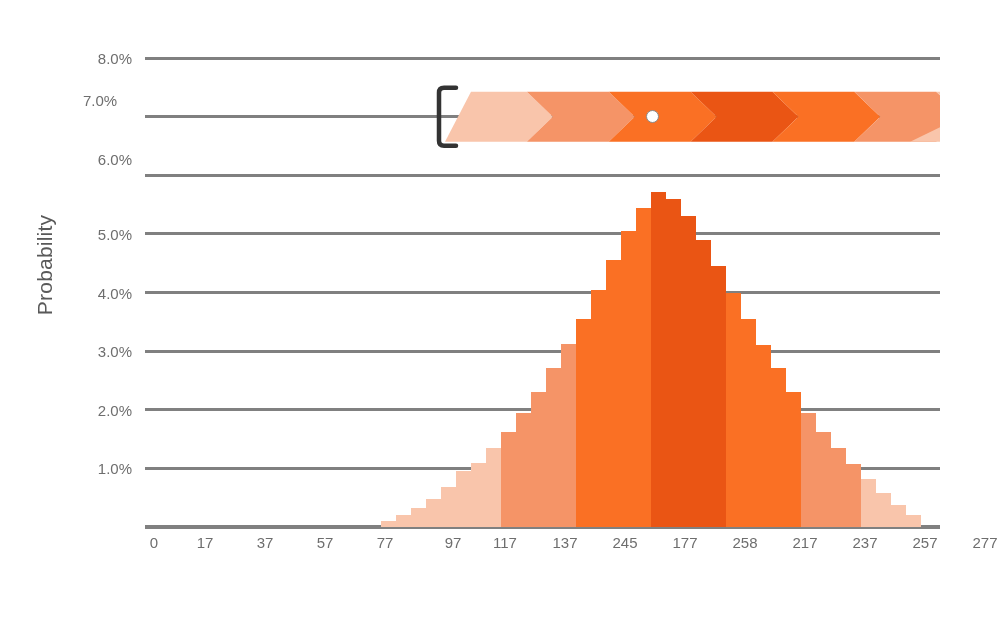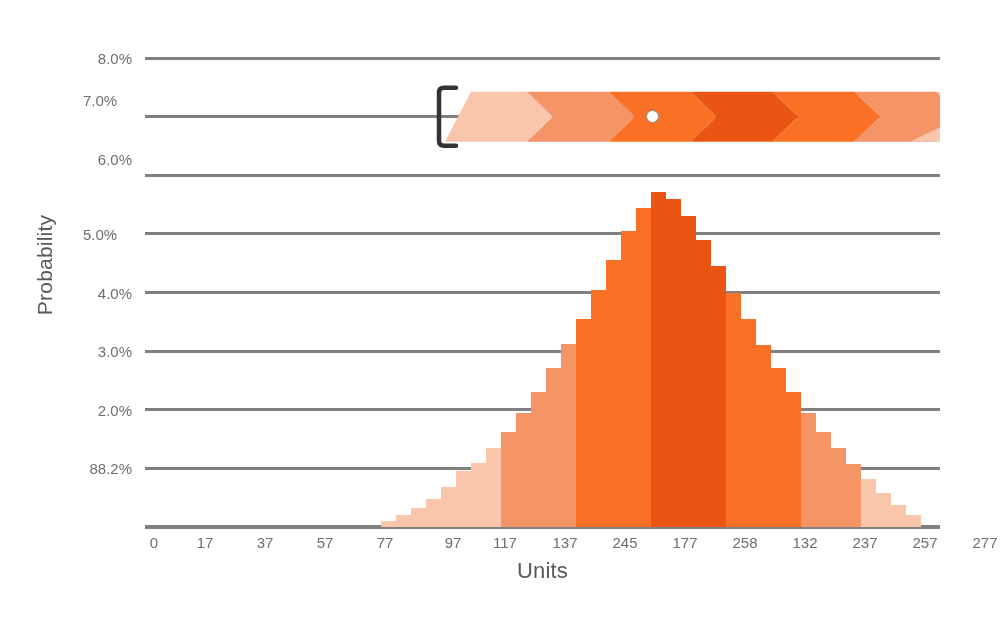--- a/index.html
+++ b/index.html
@@ -134,25 +134,25 @@
 <div id="chart-root">
 
   <div class="y-axis-title">
     <span>Probability</span>
   </div>
 
   <div id="y-ticks">
       <div class="y-tick" style="top: 58px;">8.0%</div>
       <div class="y-tick" style="top: 100px; text-align: center;">7.0%</div>
       <div class="y-tick" style="top: 159px;">6.0%</div>
-      <div class="y-tick" style="top: 233.875px; text-align: center;">5.0%</div>
+      <div class="y-tick" style="top: 233.875px;">5.0%</div>
       <div class="y-tick" style="top: 292.5px;">4.0%</div>
       <div class="y-tick" style="top: 351.125px;">3.0%</div>
       <div class="y-tick" style="top: 409.75px;">2.0%</div>
-      <div class="y-tick" style="top: 468.375px;">88.2%</div>
+      <div class="y-tick" style="top: 468.375px;">1.0%</div>
     </div>
 
   <div id="plot">
     <div id="gridlines">
         <div class="gridline" style="top: 56.5px;"></div>
         <div class="gridline" style="top: 115.125px;"></div>
         <div class="gridline" style="top: 173.75px;"></div>
         <div class="gridline" style="top: 232.375px;"></div>
         <div class="gridline" style="top: 291px;"></div>
         <div class="gridline" style="top: 349.625px;"></div>
@@ -225,23 +225,20 @@
         <div class="x-tick" style="left: 60px;">17</div>
         <div class="x-tick" style="left: 120px;">37</div>
         <div class="x-tick" style="left: 180px;">57</div>
         <div class="x-tick" style="left: 240px;">77</div>
         <div class="x-tick" style="left: 308px;">97</div>
         <div class="x-tick" style="left: 360px;">117</div>
         <div class="x-tick" style="left: 420px;">137</div>
         <div class="x-tick" style="left: 480px;">245</div>
         <div class="x-tick" style="left: 540px;">177</div>
         <div class="x-tick" style="left: 600px;">258</div>
-        <div class="x-tick" style="left: 660px;">132</div>
+        <div class="x-tick" style="left: 660px;">217</div>
         <div class="x-tick" style="left: 720px;">237</div>
         <div class="x-tick" style="left: 780px;">257</div>
         <div class="x-tick" style="left: 840px;">277</div>
       </div>
-    <div class="x-axis-title">
-      <span>Units</span>
-    </div>
   </div>
 
 </div>
 
 </body></html>

